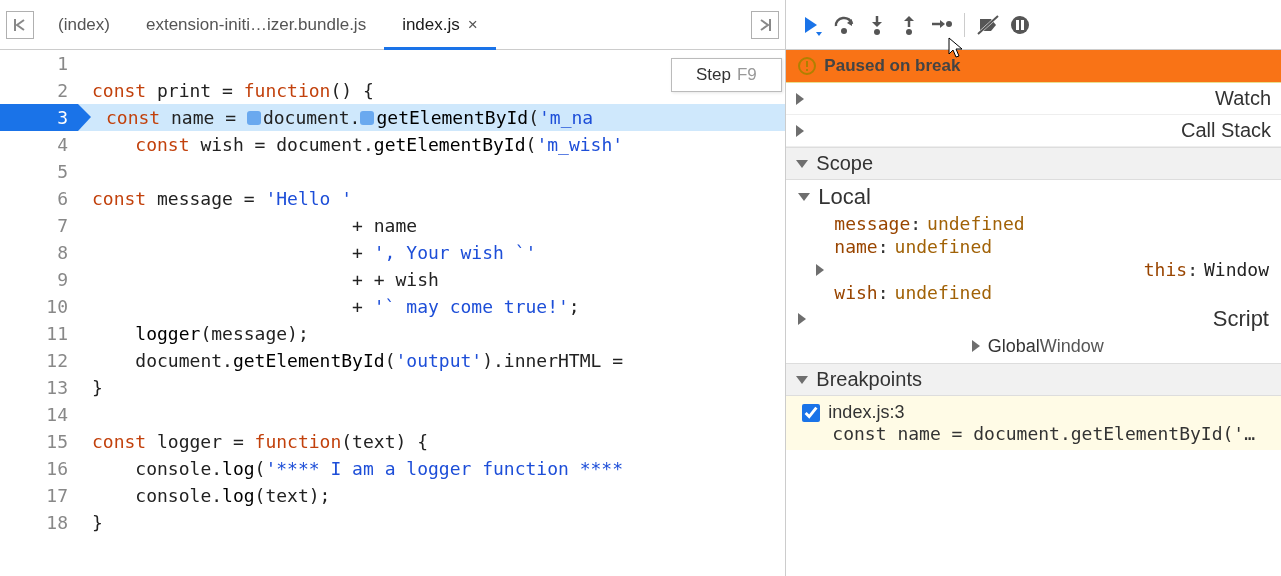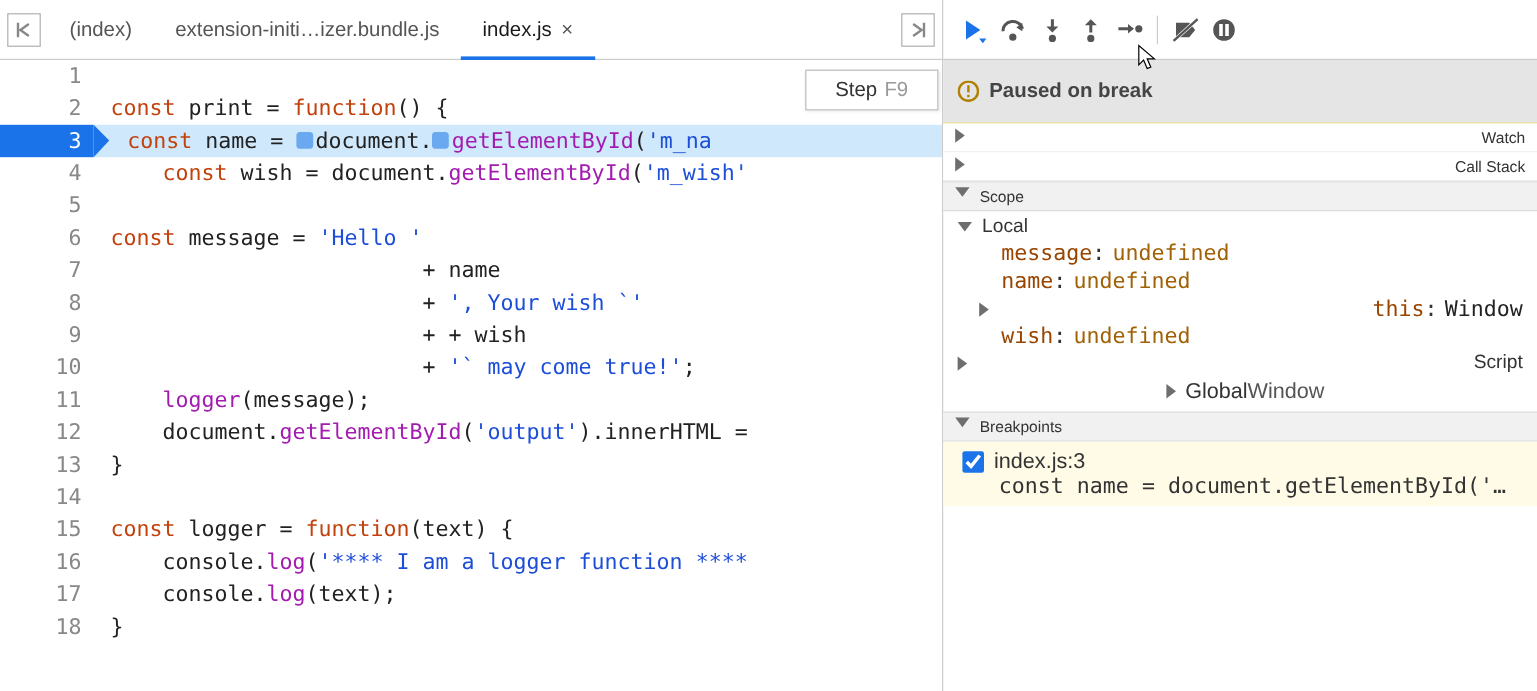--- a/index.html
+++ b/index.html
@@ -19,44 +19,44 @@
 
 .code { flex: 1; display: flex; font-family: Consolas, "Lucida Console", monospace; font-size: 18px; line-height: 27px; overflow: hidden; }
 .gutter { width: 78px; text-align: right; color: #888; background: #fff; }
 .gutter div { padding-right: 10px; height: 27px; }
 .gutter div.hl { background: #1a73e8; color: #fff; position: relative; }
 .gutter div.hl::after { content: ""; position: absolute; right: -13px; top: 0; border-top: 13px solid transparent; border-bottom: 14px solid transparent; border-left: 13px solid #1a73e8; }
 .lines { flex: 1; white-space: pre; overflow: hidden; }
 .lines .ln { height: 27px; padding-left: 14px; }
 .lines .ln.hl { background: #cfe8fc; padding-left: 28px; }
 .kw { color: #c2410c; }
-.fn { color: #a21caf; }
+.fn { color: #000000; }
 .str { color: #1d4ed8; }
 .op { color: #222; text-align: right; }
 .dmark { display: inline-block; width: 14px; height: 14px; background: #6aa9ef; border-radius: 3px; vertical-align: -1px; margin-right: 2px; }
 
 
 .dtoolbar { height: 50px; display: flex; align-items: center; border-bottom: 1px solid #ccc; padding-left: 12px; gap: 2px; }
 .dbtn { width: 30px; height: 30px; display: flex; align-items: center; justify-content: center; cursor: pointer; }
 .divider { width: 1px; height: 24px; background: #ccc; margin: 0 6px; }
 .tooltip { position: absolute; top: 58px; left: 671px; background: #fff; border: 1px solid #bbb; padding: 6px 24px; box-shadow: 1px 1px 3px rgba(0,0,0,.1); font-size: 17px; z-index: 10; }
 .tooltip .shortcut { color: #999; margin-left: 6px; }
 .cursor { position: absolute; top: 36px; left: 947px; z-index:11; pointer-events:none; }
 
 
-.banner { background: #e5e5e5; border-bottom: 1px solid #e8e090; padding: 16px 12px; font-weight: bold; color: #444; font-size: 17px; display:flex; align-items:center; gap:8px;}
-
-
-.pane-hdr { display: flex; align-items: flex-start; padding: 4px 10px; background: #f1f1f1; border-top: 1px solid #ddd; border-bottom: 1px solid #ddd; font-size: 13px; color: #333; cursor: default; }
+.banner { background: #f97316; border-bottom: 1px solid #e8e090; padding: 6px 12px; font-weight: bold; color: #444; font-size: 17px; display:flex; align-items:center; gap:8px;}
+
+
+.pane-hdr { display: flex; align-items: center; padding: 4px 10px; background: #f1f1f1; border-top: 1px solid #ddd; border-bottom: 1px solid #ddd; font-size: 20px; color: #333; cursor: default; }
 .pane-hdr.plain { background:#fff; border:none; border-bottom:1px solid #eee; }
 .tri { display: inline-block; width: 0; height: 0; margin-right: 8px; }
 .tri.right { border-top: 6px solid transparent; border-bottom: 6px solid transparent; border-left: 8px solid #6e6e6e; }
 .tri.down { border-left: 6px solid transparent; border-right: 6px solid transparent; border-top: 8px solid #6e6e6e; }
 .pane-body { padding: 2px 0 4px 0; font-size: 18px; }
-.sub-hdr { display:flex; align-items:center; padding: 2px 12px; font-size:16px; }
+.sub-hdr { display:flex; align-items:center; padding: 2px 12px; font-size:22px; }
 .varrow { padding: 1px 12px 1px 48px; font-family: Consolas, monospace; font-size: 18px; display:flex; align-items:center; }
 .varrow .vn { color: #994500; }
 .varrow .vv { color: #a16207; margin-left: 6px; }
 .varrow .vt { color: #222; margin-left:6px; }
 .globalrow { display:flex; justify-content:center; padding:2px 4px 2px 12px; }
 .bp { background: #fffbe6; padding: 6px 26px 6px 16px; font-size: 18px; }
 .bp-line { display:flex; align-items:center; gap:8px; }
 .bp input[type="checkbox"]{ width:18px; height:18px; accent-color:#1a73e8; }
 .bp-code { font-family: Consolas, monospace; padding-left: 30px; white-space: nowrap; overflow:hidden; text-overflow:ellipsis; }
 </style>

